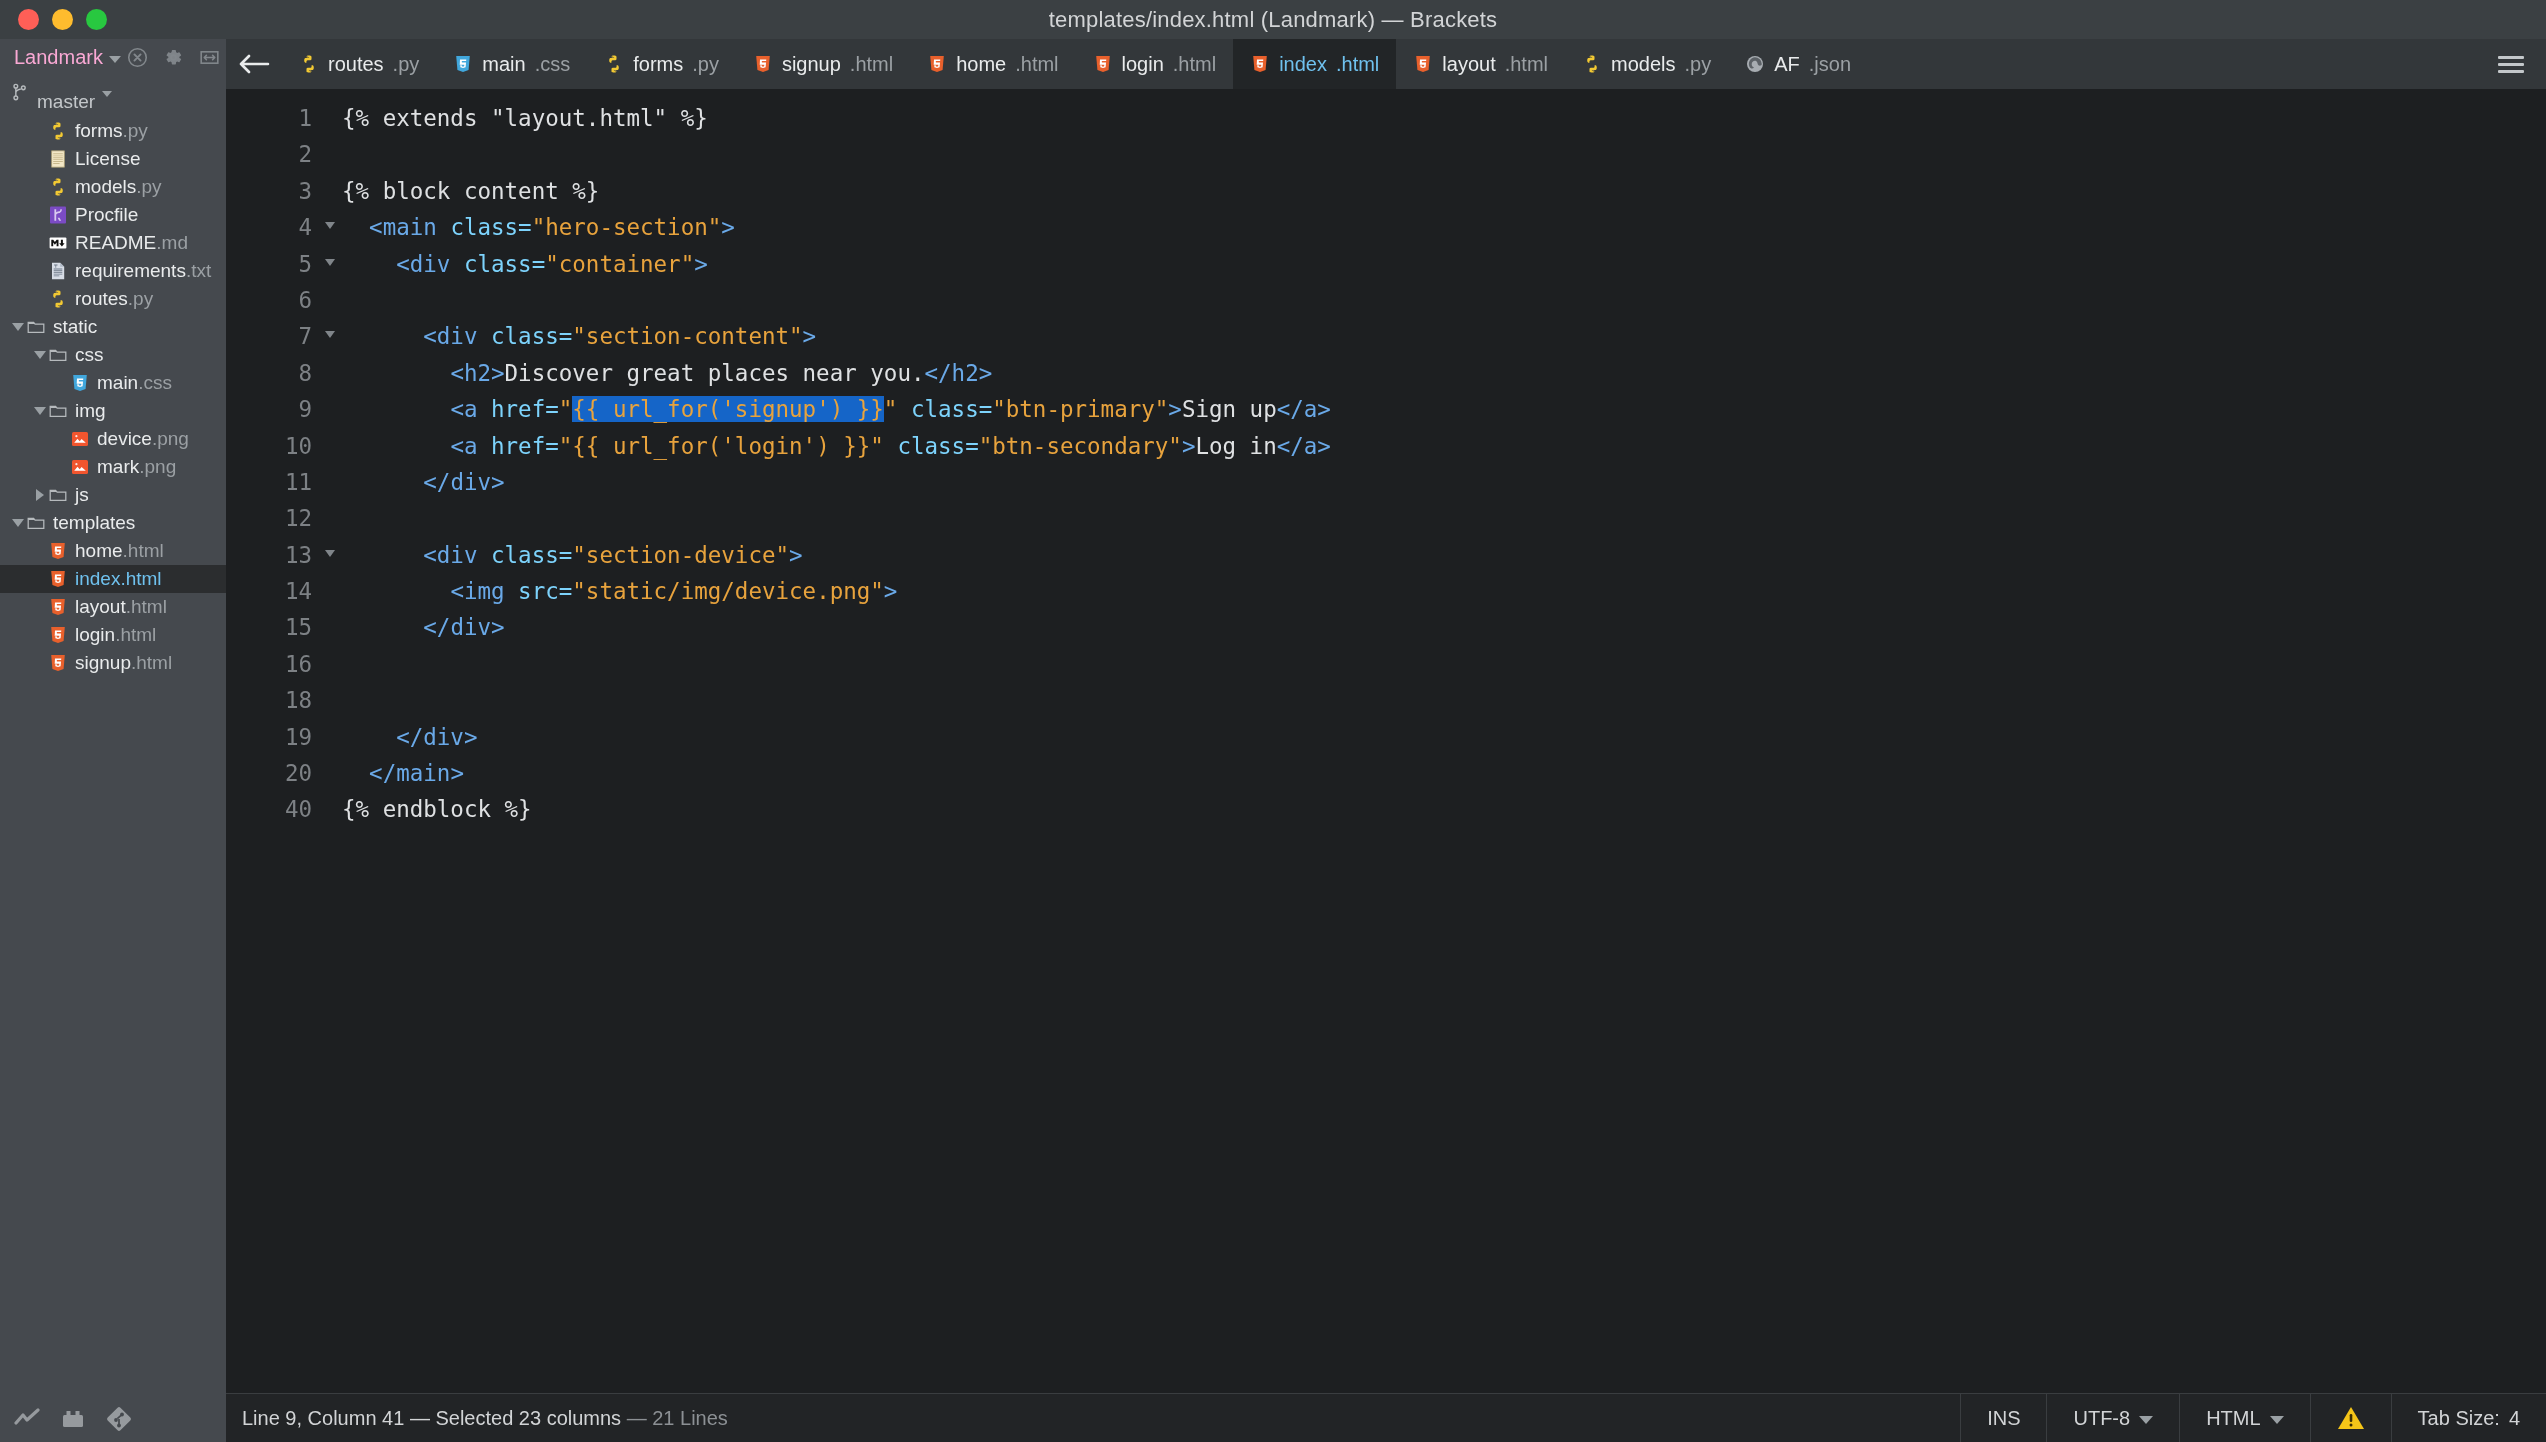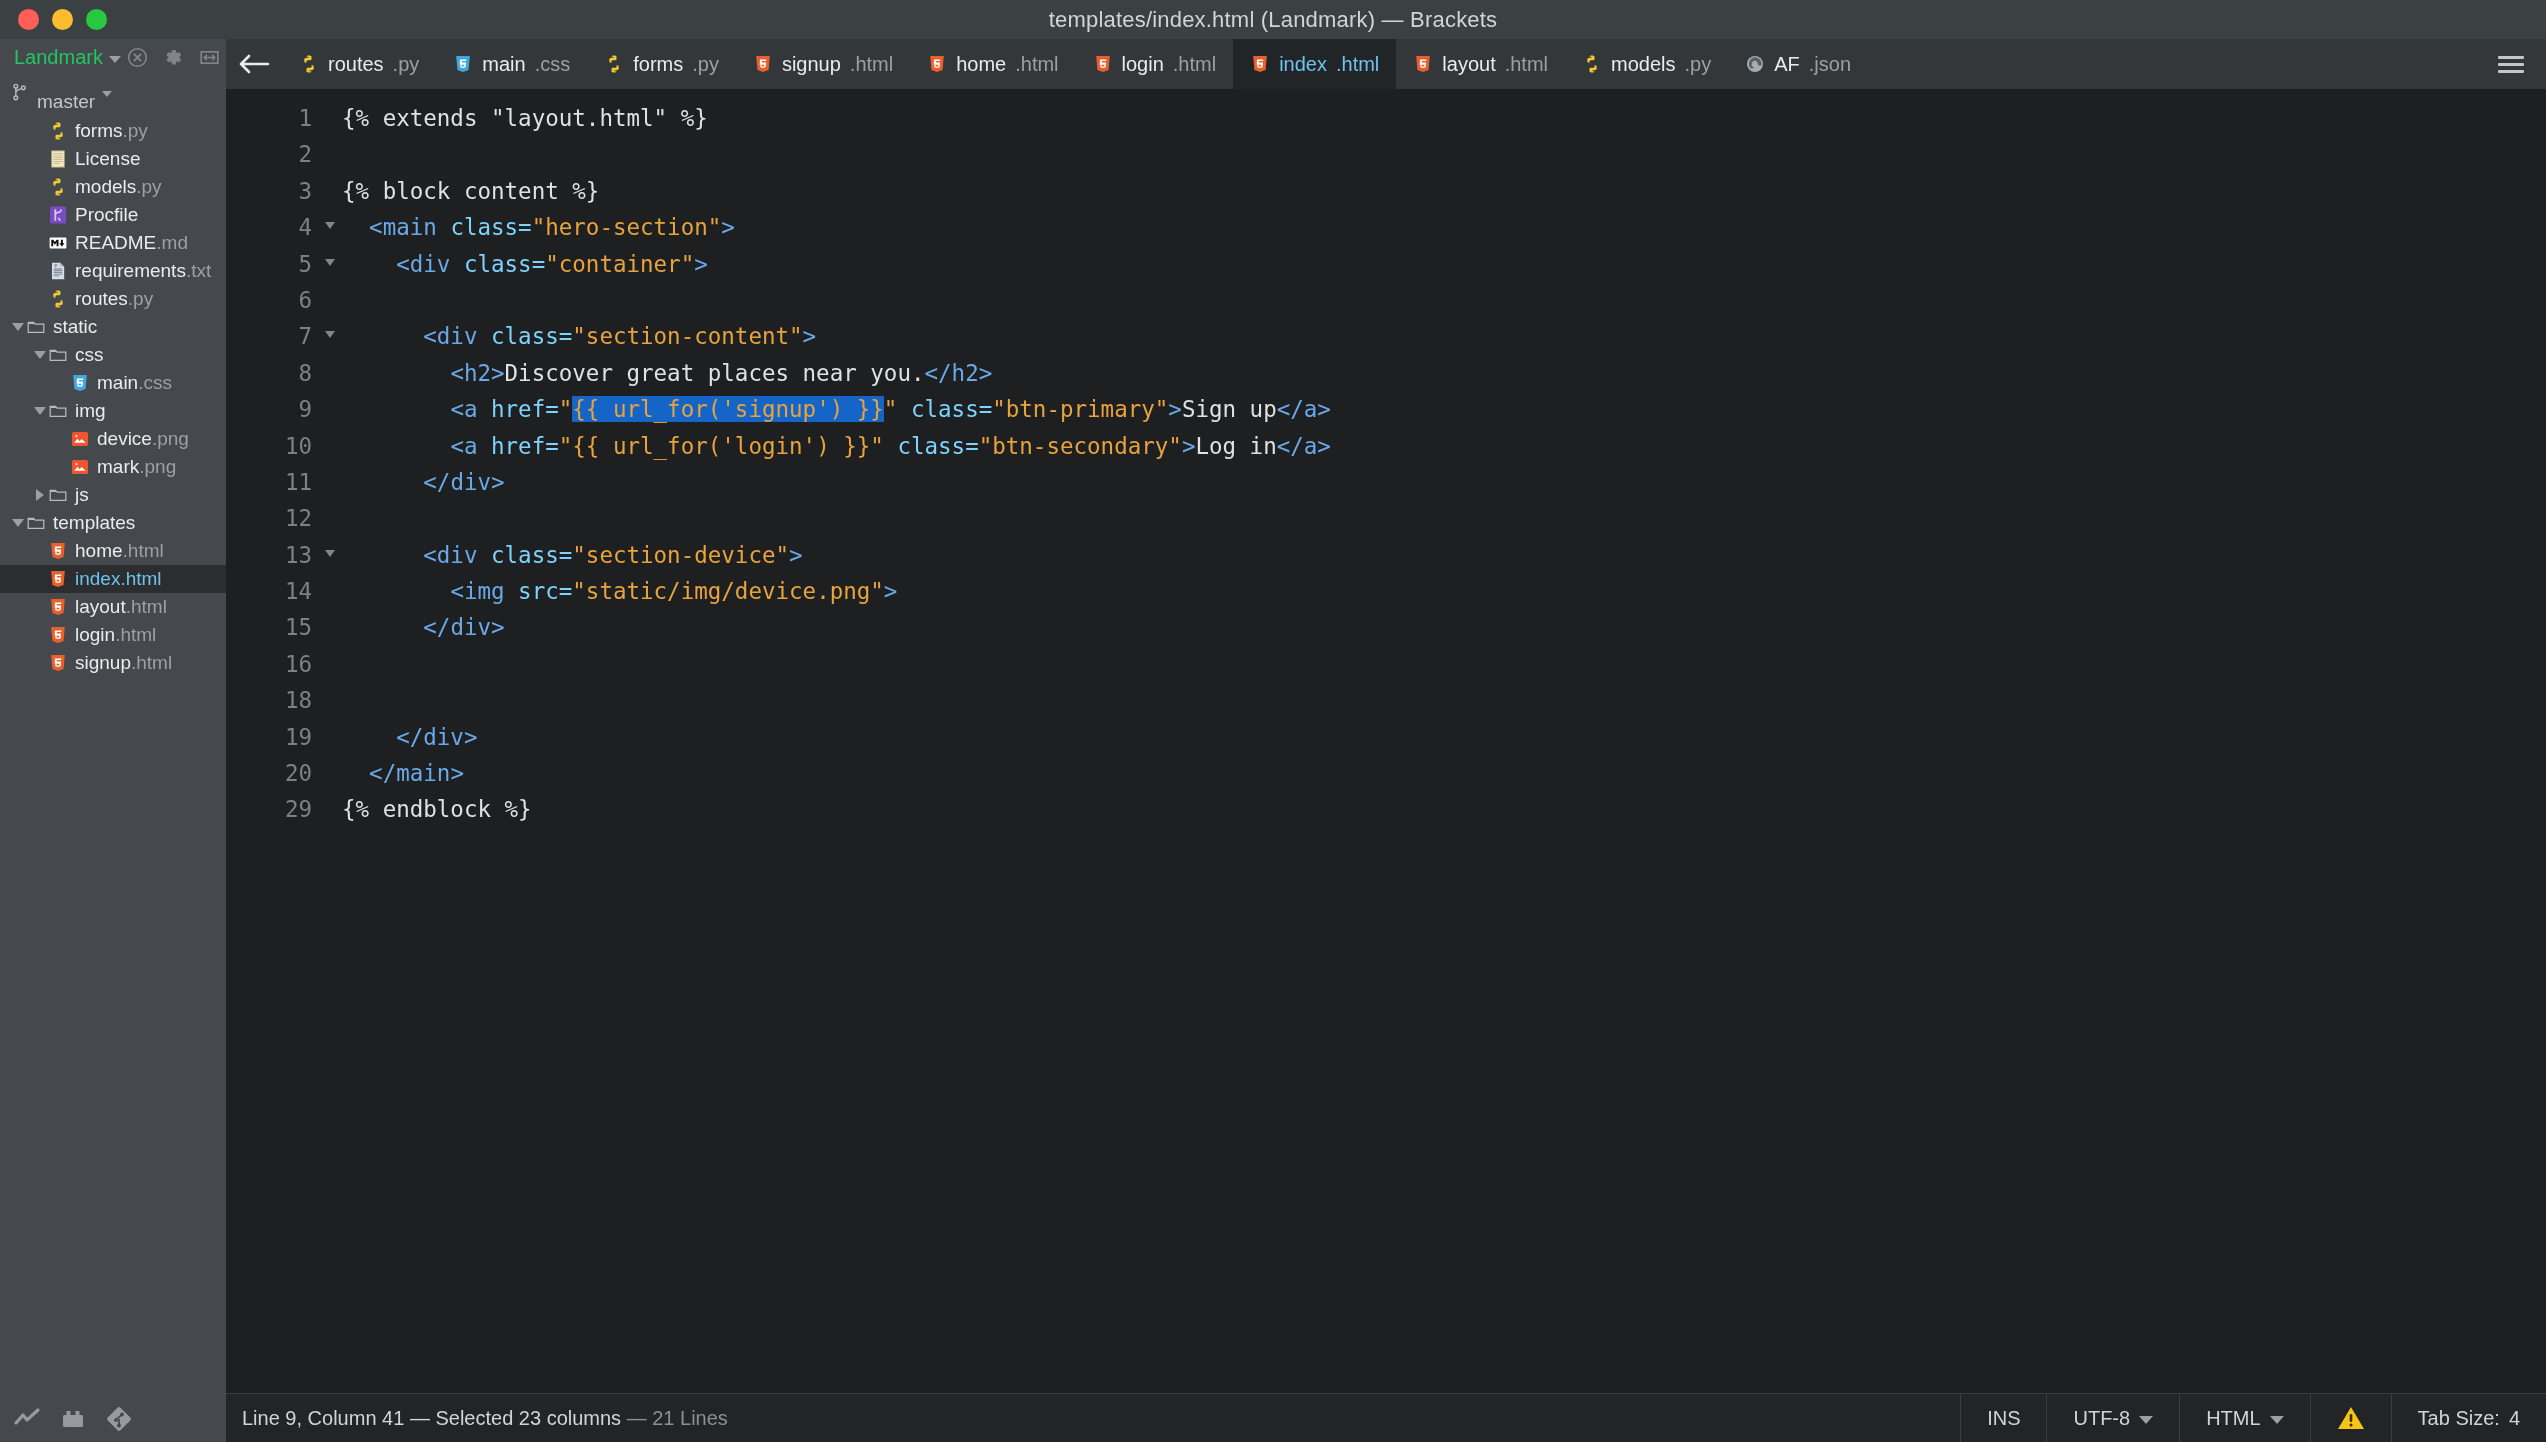--- a/index.html
+++ b/index.html
@@ -29,21 +29,21 @@
   
   .sidebar {
     position:absolute; top:39px; left:0; width:226px; height:1403px;
     background:#45494e;
     display:flex; flex-direction:column;
   }
   .sb-header {
     height:36px; display:flex; align-items:center;
     padding-left:14px; gap:6px;
   }
-  .proj-name { font-size:20px; color:#22c55e; }
+  .proj-name { font-size:20px; color:#f9a8d4; }
   .caret-down {
     width:0;height:0;border-left:6px solid transparent;
     border-right:6px solid transparent;border-top:7px solid #9aa0a4;
     margin-top:4px;
   }
   .sb-header-icons { margin-left:auto; display:flex; align-items:center; gap:15px; padding-right:14px; }
   .sb-icon { width:21px; height:21px; opacity:.72; }
 
   .branch-row {
     height:33px; display:flex; align-items:center;
@@ -611,21 +611,21 @@
         <div class="gutter">19</div>
         <div class="fold"></div>
         <div class="ctext"><span class="t-plain">    </span><span class="t-punc">&lt;/</span><span class="t-tag">div</span><span class="t-punc">&gt;</span></div>
       </div>
       <div class="cline">
         <div class="gutter">20</div>
         <div class="fold"></div>
         <div class="ctext"><span class="t-plain">  </span><span class="t-punc">&lt;/</span><span class="t-tag">main</span><span class="t-punc">&gt;</span></div>
       </div>
       <div class="cline">
-        <div class="gutter">29</div>
+        <div class="gutter">40</div>
         <div class="fold"></div>
         <div class="ctext"><span class="t-plain">{% endblock %}</span></div>
       </div>
     </div>
 </div>
 
 <div class="statusbar">
   <div class="st-left">
     <span>Line 9, Column 41 — Selected 23 columns</span>
     <span class="dim"> — </span><span class="dim">21 Lines</span>

